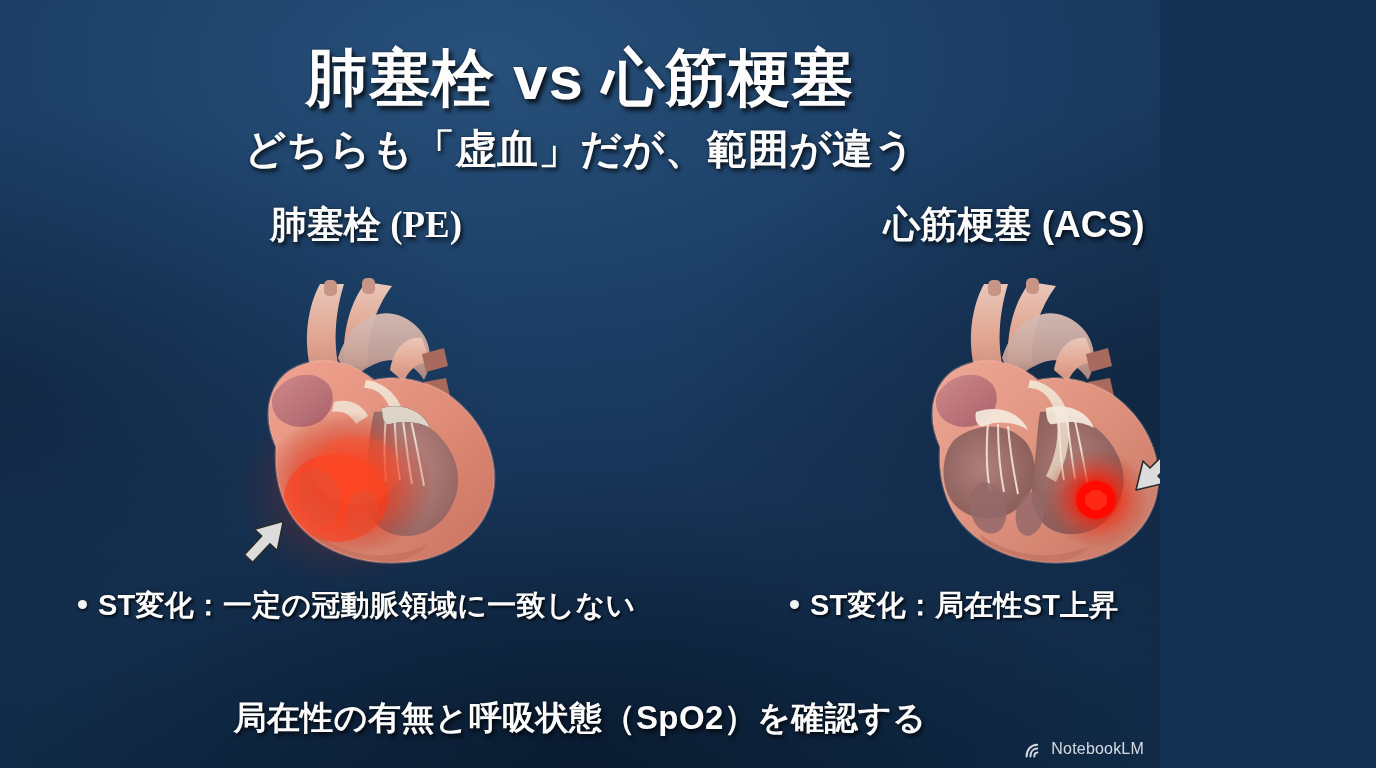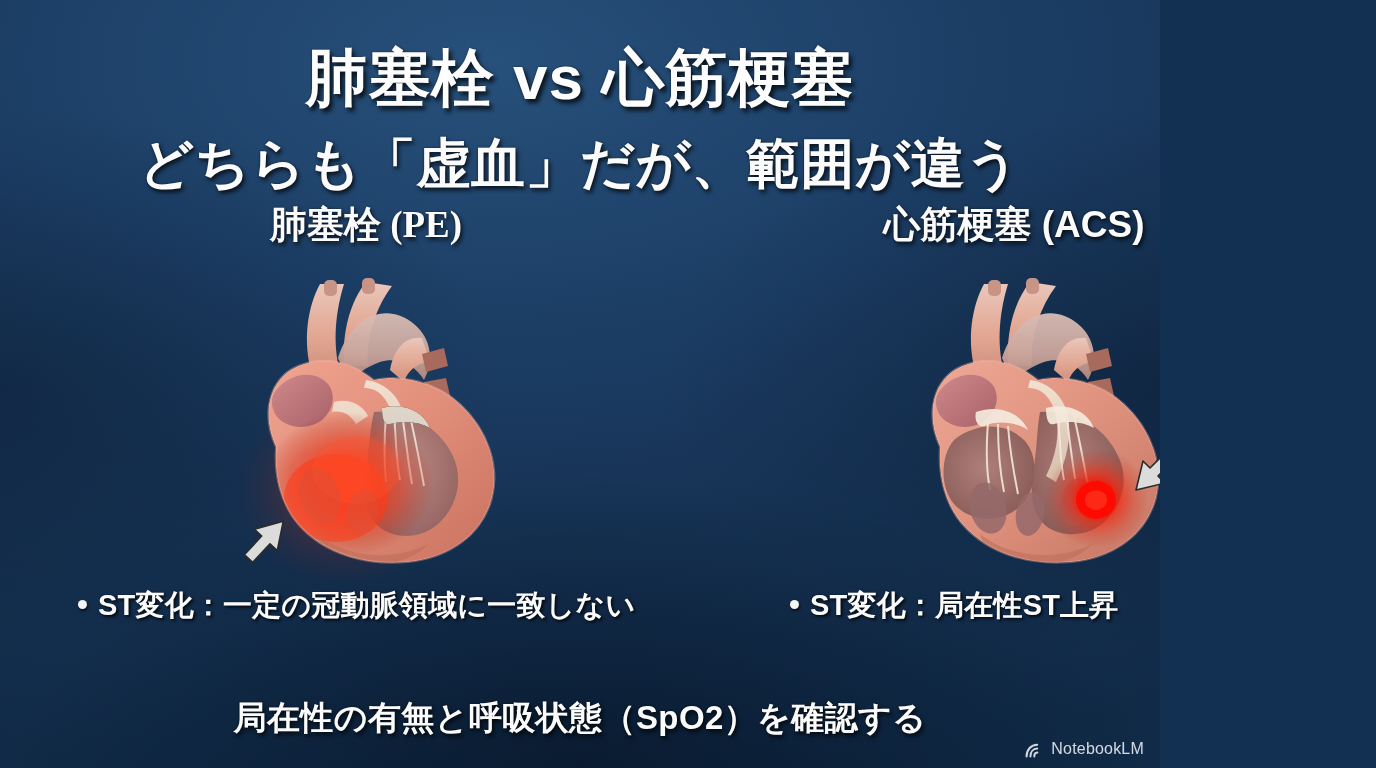--- a/index.html
+++ b/index.html
@@ -51,25 +51,25 @@
     color: #fdfdfd;
     text-shadow:
       3px 4px 4px rgba(0,0,0,0.72),
       0 0 2px rgba(0,0,0,0.5);
     z-index: 6;
     white-space: nowrap;
   }
 
   .subtitle {
     position: absolute;
-    top: 128px;
+    top: 122px;
     left: 0;
     width: 100%;
     text-align: center;
-    font-size: 54px;
+    font-size: 41px;
     font-weight: 700;
     letter-spacing: 0.5px;
     color: #fbfbfb;
     text-shadow:
       2px 3px 4px rgba(0,0,0,0.72),
       0 0 2px rgba(0,0,0,0.5);
     z-index: 6;
     white-space: nowrap;
   }
 

